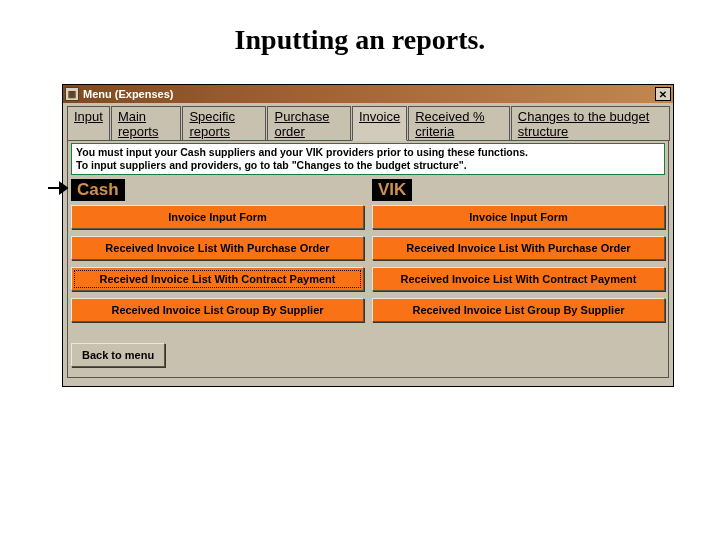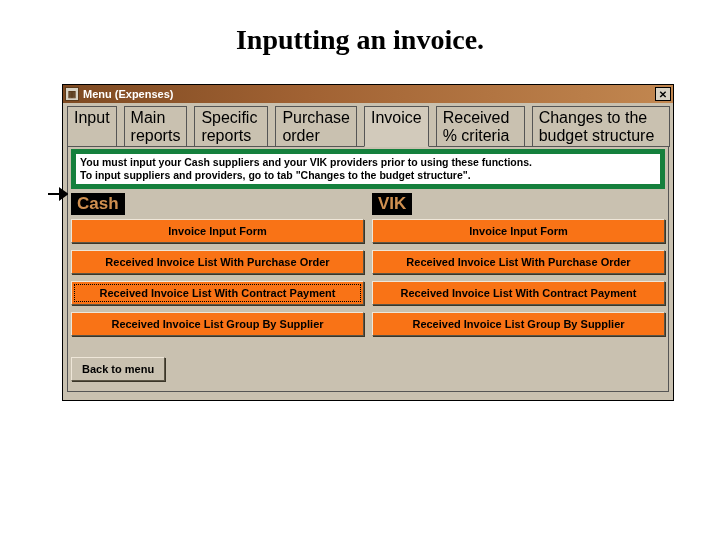--- a/index.html
+++ b/index.html
@@ -52,22 +52,23 @@
     display: flex; align-items: center; justify-content: center;
     font-size: 10px; color: #000; font-weight: bold;
     cursor: pointer;
   }
   .chrome-body {
     background: #c9c1b0;
     padding: 3px 4px 8px 4px;
   }
   .tabs {
     display: flex;
-    gap: 8px;
-    font-size: 16px;
+    gap: 2px;
+    font-size: 13px;
+    text-decoration: underline;
   }
   .tab {
     padding: 2px 6px;
     border: 1px solid #555;
     border-bottom: none;
     background: #c9c1b0;
     margin-right: -1px;
     cursor: pointer;
   }
   .tab.active {
@@ -78,21 +79,21 @@
   }
   .tab-panel {
     border: 1px solid #555;
     background: #c9c1b0;
     margin-top: -1px;
     padding: 2px 3px 6px 3px;
     position: relative;
   }
   .notice-box {
     background: #fff;
-    border: 5px solid #15803d;
+    border: 1px solid #15803d;
     padding: 2px 4px;
     font-weight: bold;
     font-size: 10.5px;
     line-height: 1.25;
   }
   .columns {
     display: flex;
     gap: 8px;
     margin-top: 4px;
   }
@@ -148,21 +149,21 @@
     position: absolute;
     left: -20px;
     top: 40px;
     width: 20px;
     height: 14px;
   }
 </style>
 </head>
 <body>
 
-<div class="page-title">Inputting an invoice.</div>
+<div class="page-title">Inputting an reports.</div>
 
 <div class="window">
   <div class="titlebar">
     <span class="sys-icon">
         <span>▦</span>
       </span>
     <span class="title-text">Menu (Expenses)</span>
     <span class="close-btn">✕</span>
   </div>
 

